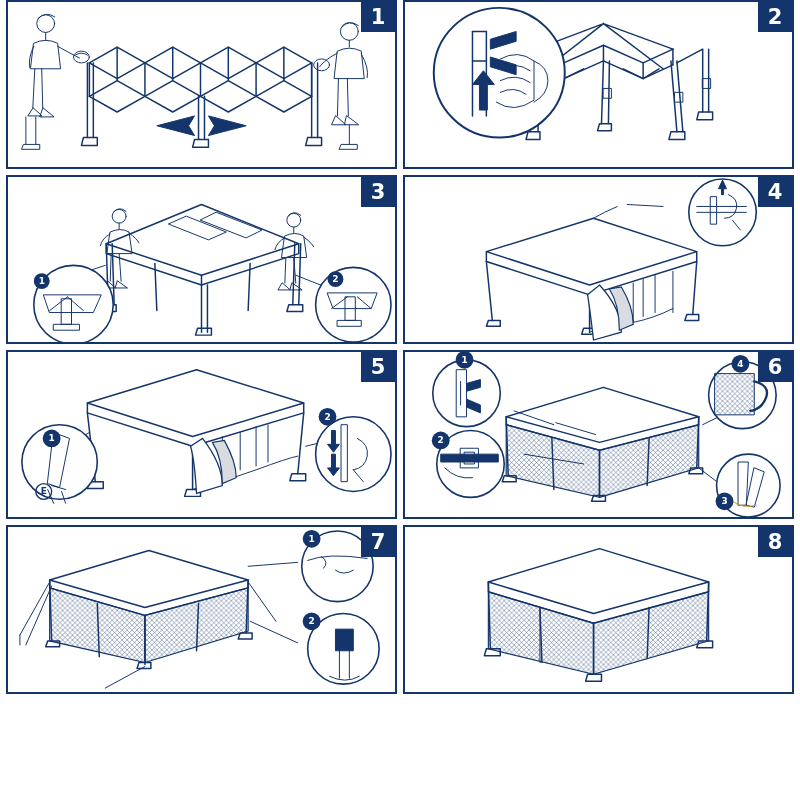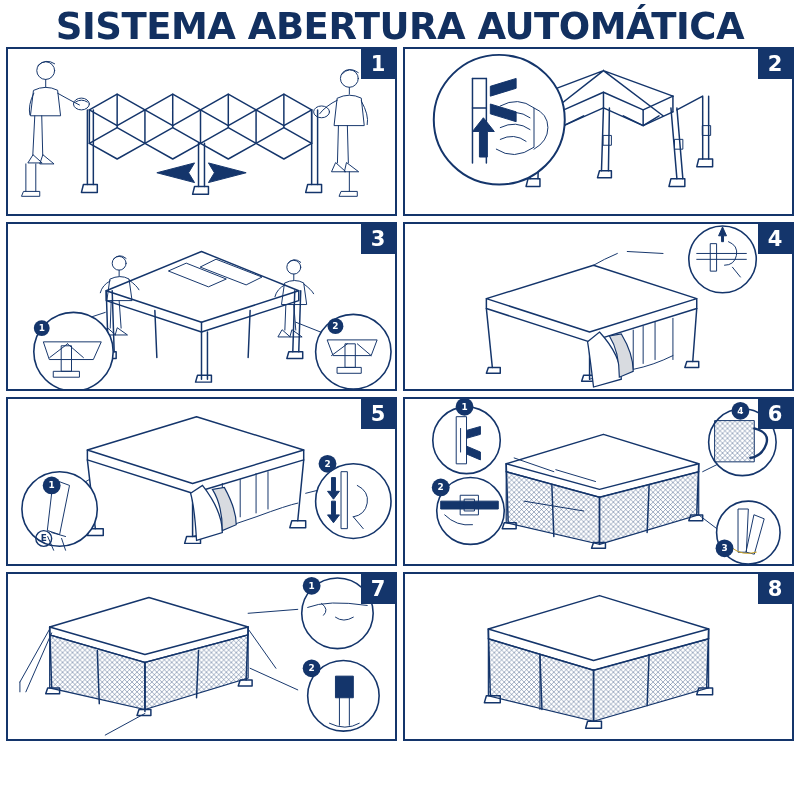--- a/index.html
+++ b/index.html
@@ -65,21 +65,20 @@
   .fillnavy{fill:#14356b;stroke:#14356b;stroke-width:1;}
   .numc{fill:#14356b;}
   .numt{fill:#ffffff;font-size:9px;font-weight:bold;font-family:"DejaVu Sans",sans-serif;text-anchor:middle;}
   .numt-d{fill:#14356b;font-size:9px;font-weight:bold;font-family:"DejaVu Sans",sans-serif;text-anchor:middle;}
 </style>
 </head>
 <body>
 
 <div class="page">
 
-  <h1 class="title">SISTEMA ABERTURA AUTOMÁTICA</h1>
 
   <div class="grid">
 
     <div class="panel">
       <div class="art">
         <svg viewBox="0 0 390 168" preserveAspectRatio="none">
 
           <g class="ln-thin">
             <circle cx="38" cy="22" r="9"></circle>
             <path d="M30 17 q8 -8 17 -2"></path>

